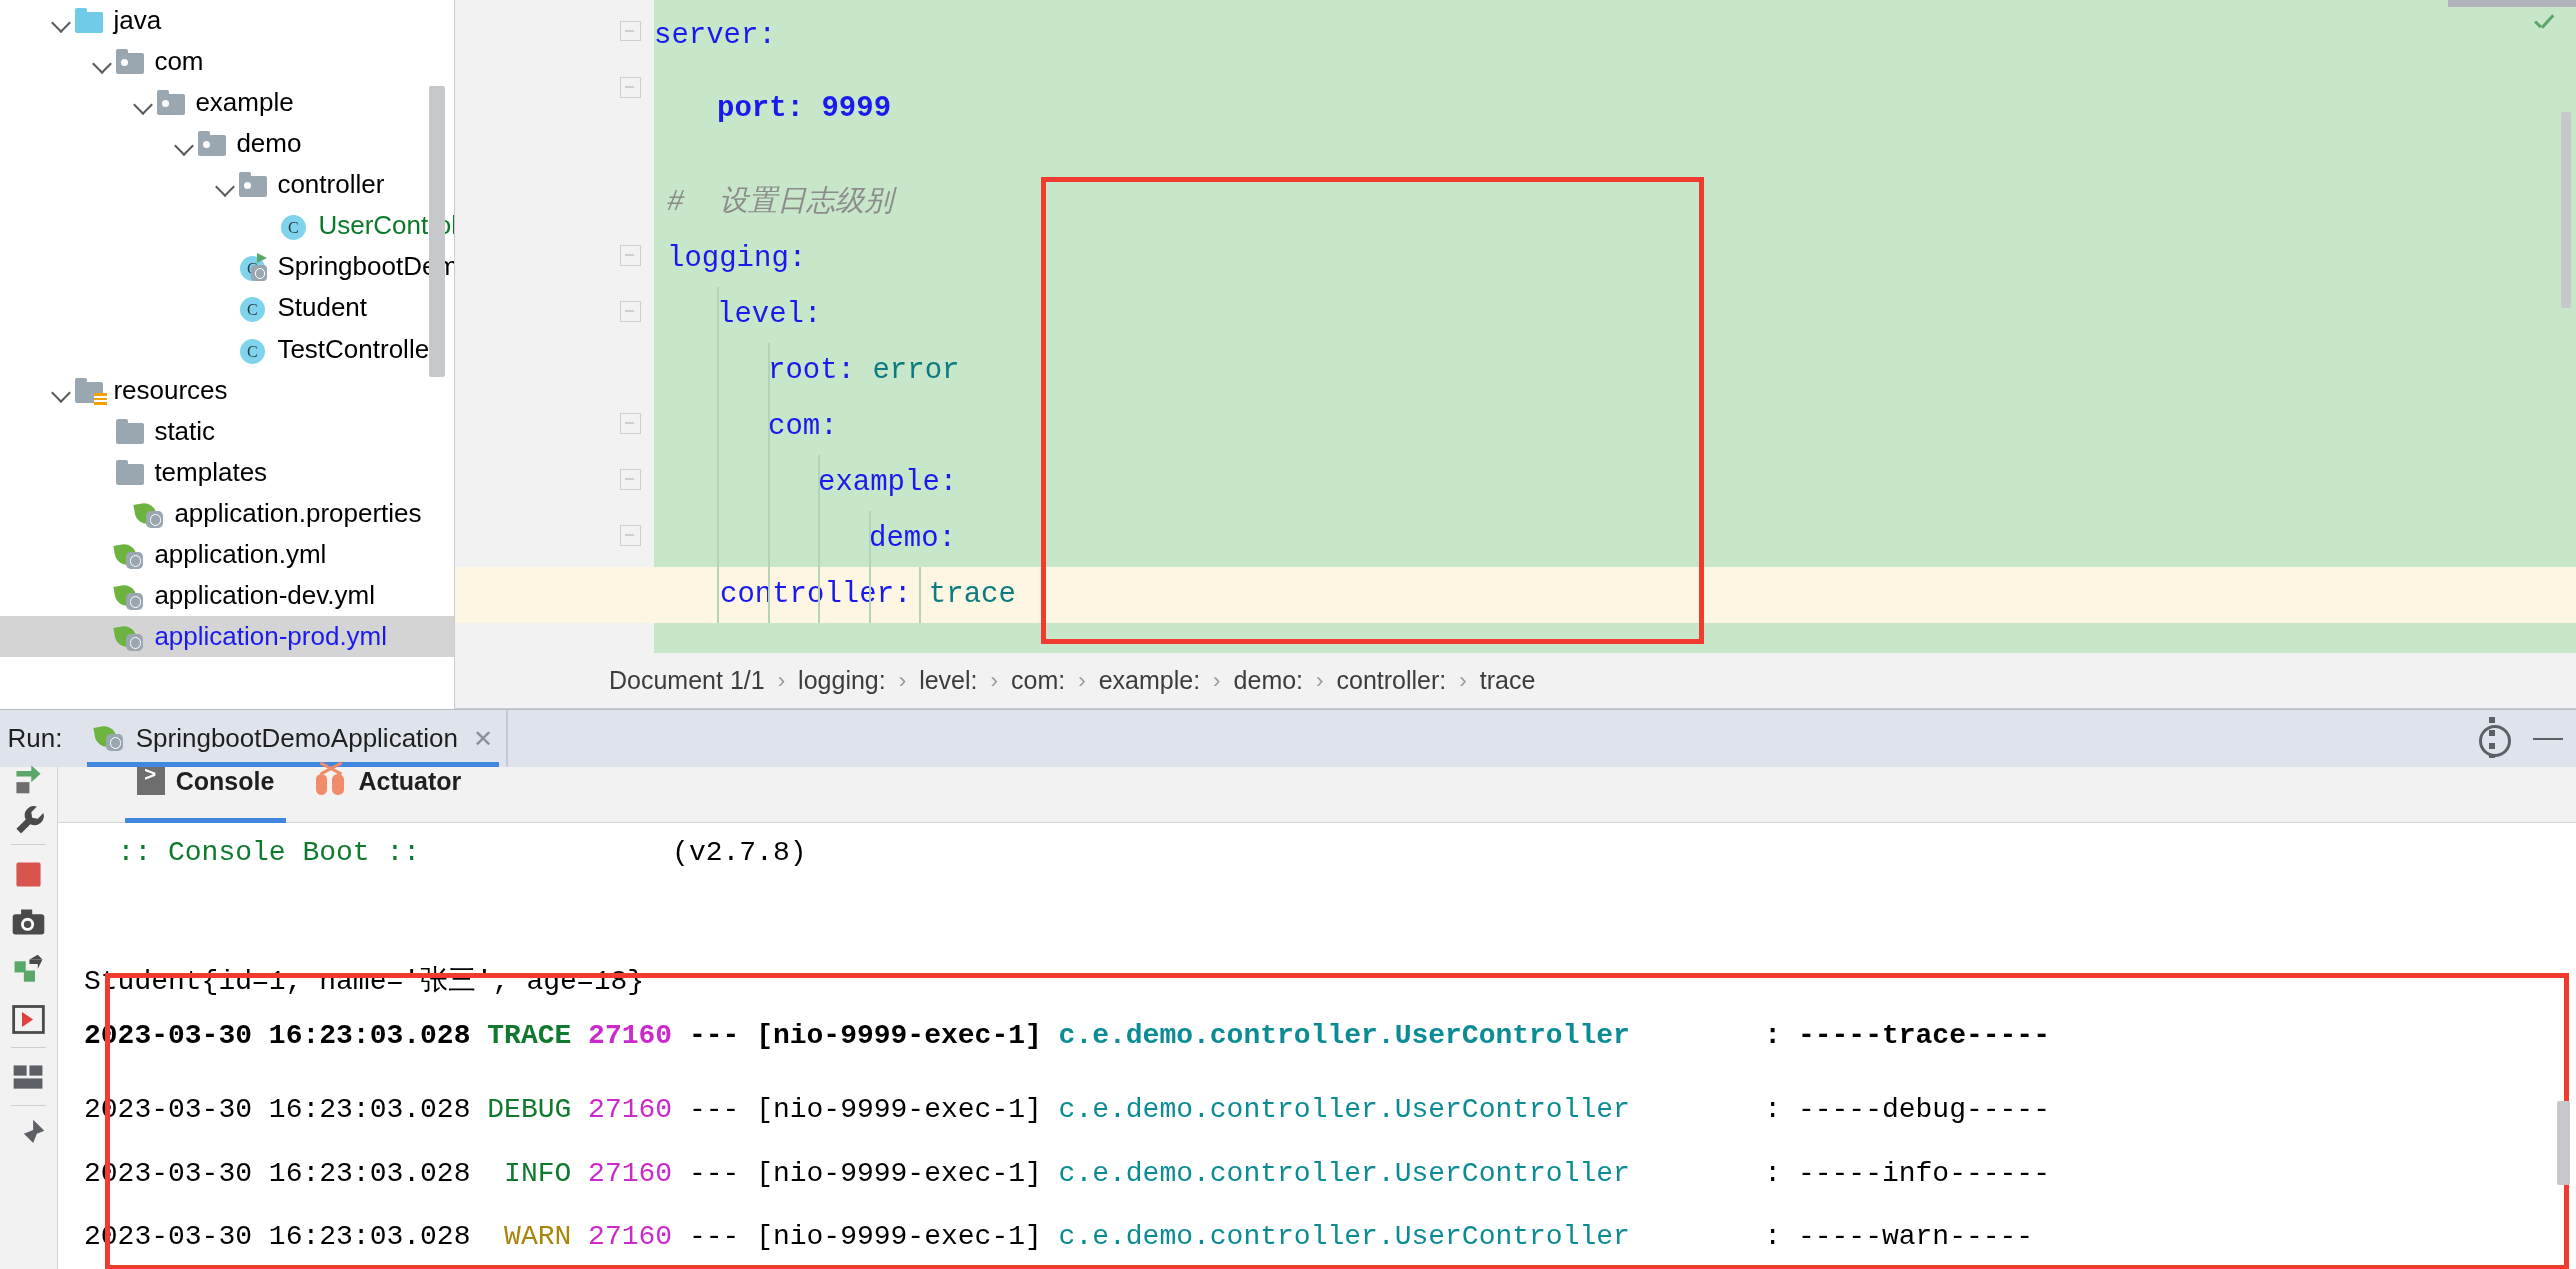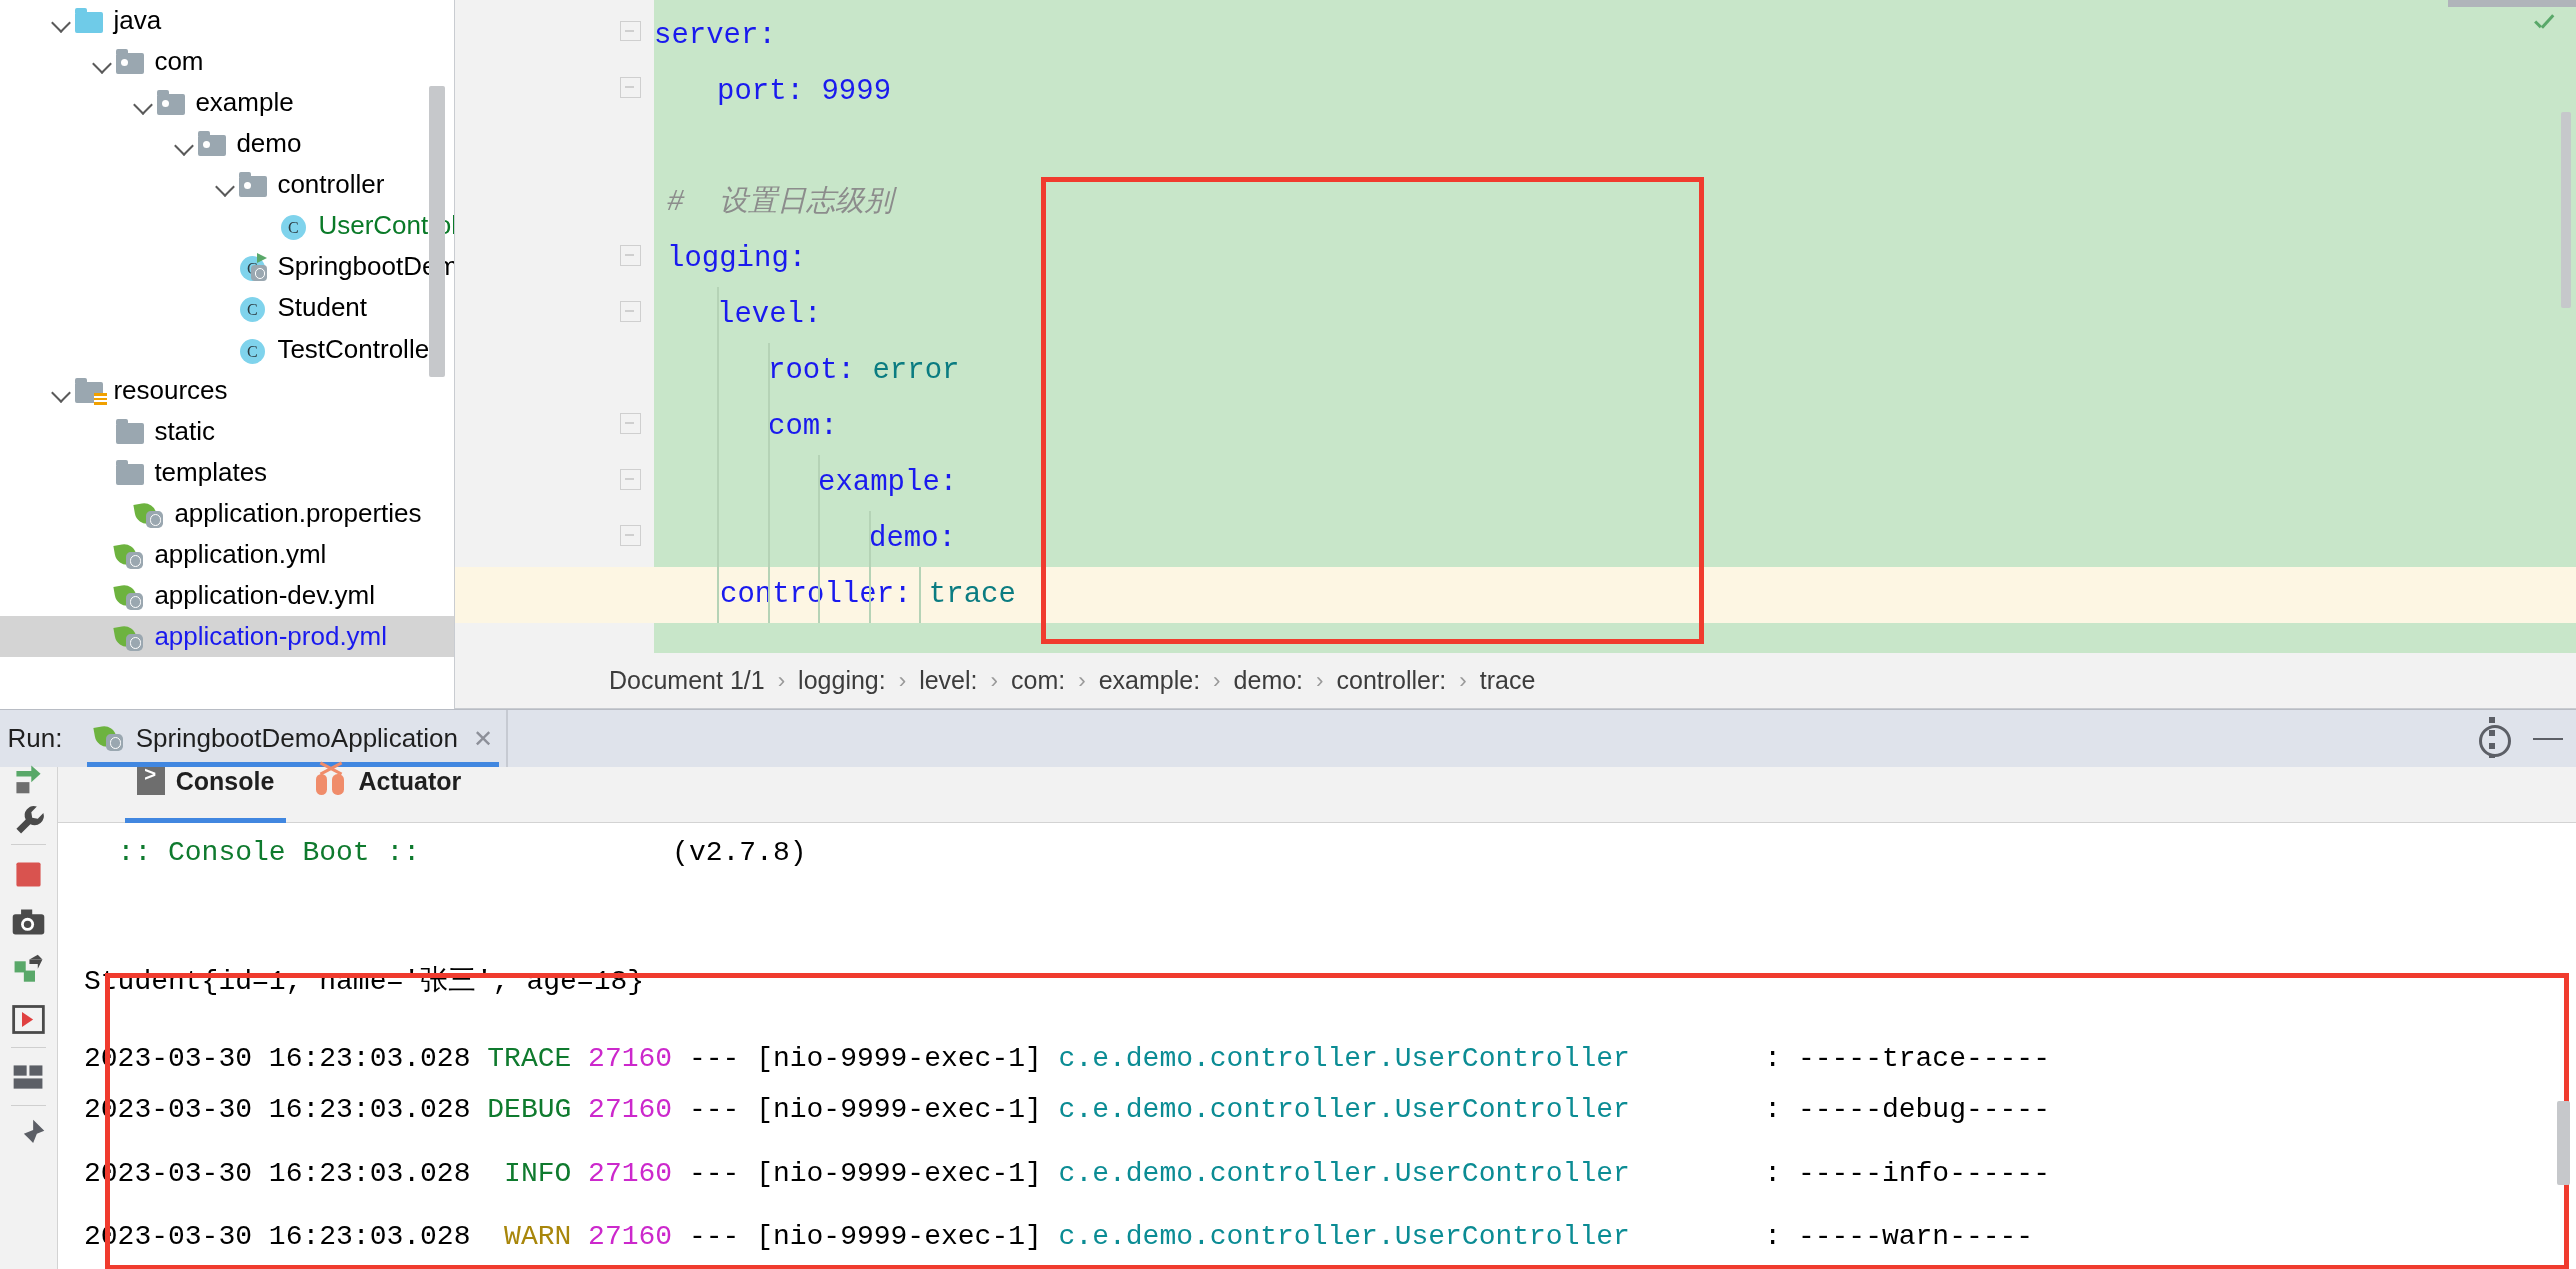--- a/index.html
+++ b/index.html
@@ -409,21 +409,21 @@
           <div class="fold-mark" style="top: 245px; left: 165px; position: absolute;"></div>
           <div class="fold-mark" style="top: 301px; left: 165px; position: absolute;"></div>
           <div class="fold-mark" style="top: 413px; left: 165px; position: absolute;"></div>
           <div class="fold-mark" style="top: 469px; left: 165px; position: absolute;"></div>
           <div class="fold-mark" style="top: 525px; left: 165px; position: absolute;"></div>
           <div class="fold-mark" style="top: 581px; left: 165px; position: absolute;"></div>
         </div>
       <div class="code-area">
         <div id="code-lines">
             <div class="code-line" style="top: 7.5px; "><span class="tok-key">server:</span></div>
-            <div class="code-line" style="top: 64px; padding-left: 63px;"><span class="tok-key">port:</span><span class="tok-num"> 9999</span></div>
+            <div class="code-line" style="top: 81px; padding-left: 63px; font-weight: bold;"><span class="tok-key">port:</span><span class="tok-num"> 9999</span></div>
             <div class="code-line" style="top: 119px;"></div>
             <div class="code-line" style="top: 175px; padding-left: 13px;"><span class="tok-comment">#  设置日志级别</span></div>
             <div class="code-line" style="top: 231px; padding-left: 13px;"><span class="tok-key">logging:</span></div>
             <div class="code-line" style="top: 287px; padding-left: 63px;"><span class="tok-key">level:</span></div>
             <div class="code-line" style="top: 343px; padding-left: 114px;"><span class="tok-key">root:</span><span class="tok-val"> error</span></div>
             <div class="code-line" style="top: 399px; padding-left: 114px;"><span class="tok-key">com:</span></div>
             <div class="code-line" style="top: 455px; padding-left: 164px;"><span class="tok-key">example:</span></div>
             <div class="code-line" style="top: 511px; padding-left: 215px;"><span class="tok-key">demo:</span></div>
             <div class="code-line hl" style="top: 567px; padding-left: 265px;"><span class="tok-key">controller:</span><span class="tok-val"> trace</span></div>
           </div>
@@ -596,21 +596,21 @@
                 <rect x="8" y="10" width="26" height="5" fill="#5c5f66"></rect>
                 <path d="M11 17 h20 l-3 20 h-14z" fill="#5c5f66"></path>
               </svg>
           </div>
         </div>
 
         <div class="console-out">
           <div id="console-lines">
               <div class="con-line" style="top: 1.9px;"><span class="sb-banner">  :: Console Boot :: </span><span class="sb-ver">              (v2.7.8)</span></div>
               <div class="con-line" style="top: 131px;"><span class="stu-line">Student{id=1, name='张三', age=18}</span></div>
-              <div class="log-line" style="top: 208px;"><span class="lg-time">2023-03-30 16:23:03.028</span><span style="color:#0f7a2e"> TRACE</span><span class="lg-pid"> 27160</span><span class="lg-dash"> --- </span><span class="lg-thread">[nio-9999-exec-1] </span><span class="lg-class">c.e.demo.controller.UserController</span><span class="lg-msg">        : -----trace-----</span></div>
+              <div class="log-line" style="top: 185px; font-weight: bold;"><span class="lg-time">2023-03-30 16:23:03.028</span><span style="color:#0f7a2e"> TRACE</span><span class="lg-pid"> 27160</span><span class="lg-dash"> --- </span><span class="lg-thread">[nio-9999-exec-1] </span><span class="lg-class">c.e.demo.controller.UserController</span><span class="lg-msg">        : -----trace-----</span></div>
               <div class="log-line" style="top: 259px;"><span class="lg-time">2023-03-30 16:23:03.028</span><span style="color:#0f7a2e"> DEBUG</span><span class="lg-pid"> 27160</span><span class="lg-dash"> --- </span><span class="lg-thread">[nio-9999-exec-1] </span><span class="lg-class">c.e.demo.controller.UserController</span><span class="lg-msg">        : -----debug-----</span></div>
               <div class="log-line" style="top: 323px;"><span class="lg-time">2023-03-30 16:23:03.028</span><span style="color:#0f7a2e">  INFO</span><span class="lg-pid"> 27160</span><span class="lg-dash"> --- </span><span class="lg-thread">[nio-9999-exec-1] </span><span class="lg-class">c.e.demo.controller.UserController</span><span class="lg-msg">        : -----info------</span></div>
               <div class="log-line" style="top: 386px;"><span class="lg-time">2023-03-30 16:23:03.028</span><span style="color:#a8860b">  WARN</span><span class="lg-pid"> 27160</span><span class="lg-dash"> --- </span><span class="lg-thread">[nio-9999-exec-1] </span><span class="lg-class">c.e.demo.controller.UserController</span><span class="lg-msg">        : -----warn-----</span></div>
             </div>
         </div>
       </div>
     </div>
   </div>
 
   <div class="log-redbox"></div>

